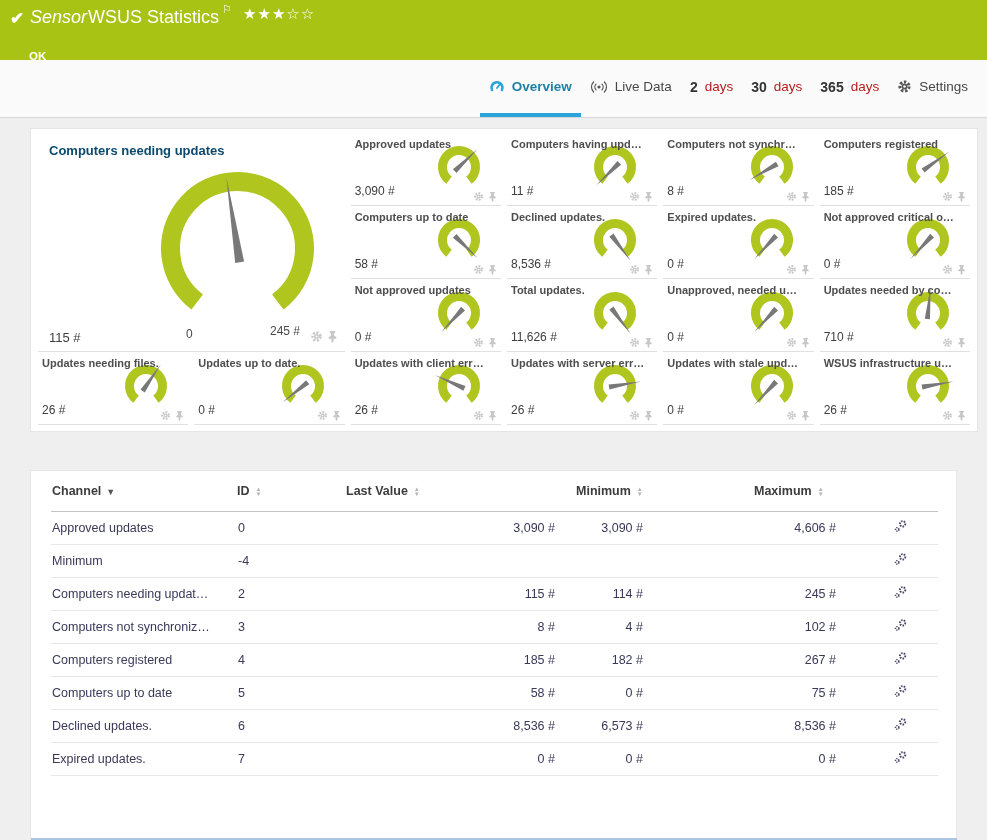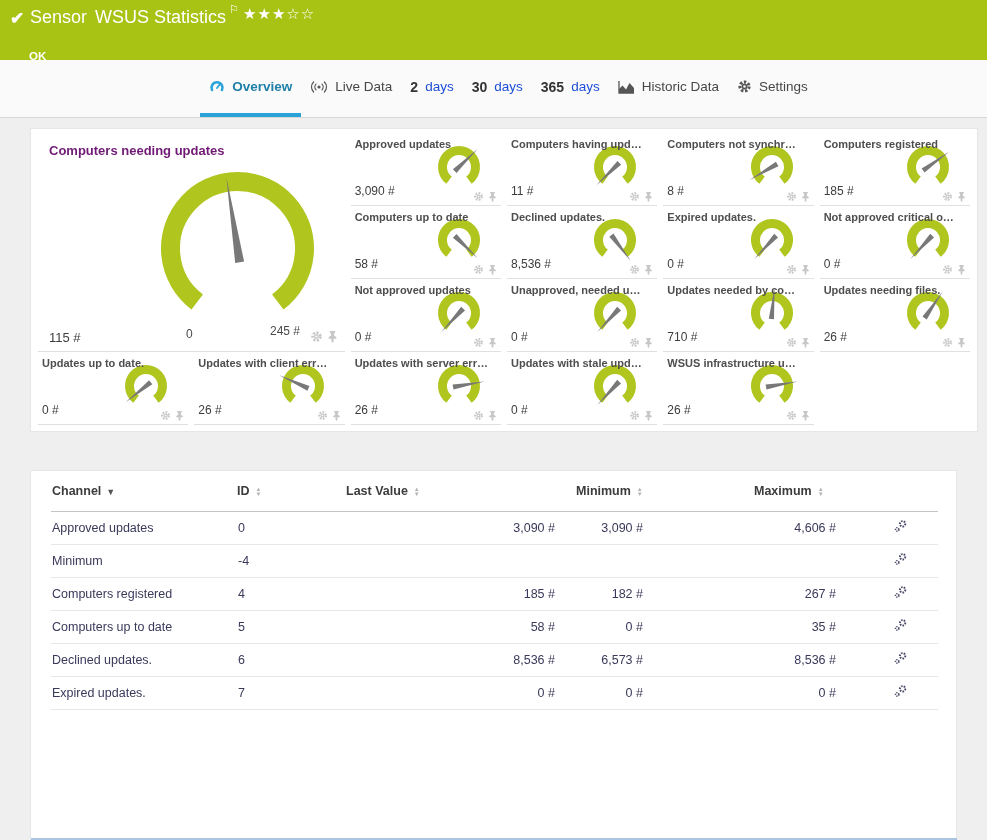--- a/index.html
+++ b/index.html
@@ -5,46 +5,46 @@
   html,body{margin:0;padding:0;}
   body{
     width:987px;height:840px;overflow:hidden;position:relative;
     background:#efefef;font-family:"Liberation Sans",sans-serif;
     -webkit-font-smoothing:antialiased;
   }
   
   .hdr{height:60px;background:#a9c314;color:#fff;position:relative;}
   .hdr .check{position:absolute;left:10px;top:8px;font-size:17px;font-weight:bold;}
   .hdr .line1{position:absolute;left:30px;top:7px;font-size:18px;white-space:nowrap;}
-  .hdr .sensor{margin-right:8px;}
+  .hdr .sensor{font-style:italic;margin-right:1px;}
   .hdr .flag{font-size:11px;vertical-align:top;position:relative;top:-4px;margin-left:3px;}
   .hdr .stars{position:absolute;left:243px;top:5px;font-size:15px;letter-spacing:1px;cursor:pointer;}
   .hdr .status{position:absolute;left:29px;top:50px;font-size:11.5px;font-weight:bold;}
   
   .tabbar{height:57px;background:#fafafa;border-bottom:1px solid #d7d7d7;display:flex;
-          align-items:stretch;padding:0 10px 0 40px;justify-content:center;}
+          align-items:stretch;padding:0 10px 0 40px;justify-content:flex-end;}
   .tab{display:flex;align-items:center;gap:7px;padding:0 9px;font-size:13.5px;color:#474747;
        cursor:pointer;border-bottom:4px solid transparent;white-space:nowrap;}
   .tab b{font-size:14px;color:#333;}
-  .tab .word{color:#1d4ed8;}
+  .tab .word{color:#b91c1c;}
   .tab.active{color:#1f7fa6;font-weight:bold;border-bottom-color:#2aa3d8;}
   .tab svg{flex:0 0 auto;}
   
   .panel{background:#fff;border:1px solid #e6e6e6;box-sizing:border-box;}
   .gpanel{margin:10px 9px 0 30px;width:948px;height:304px;padding:5px 7px;}
   .ggrid{display:grid;grid-template-columns:repeat(12,1fr);grid-auto-rows:72px;gap:1px 6px;height:100%;}
   .gcell{position:relative;border-bottom:1px solid #e0e0e0;grid-column:span 2;overflow:hidden;}
   .gcell .gtitle{position:absolute;left:4px;top:4px;font-size:11px;font-weight:bold;color:#4e4e4e;
                  white-space:nowrap;z-index:2;max-width:100%;}
   .gcell .gvalue{position:absolute;left:4px;bottom:7px;font-size:12px;color:#3d3d3d;}
   .gcell svg.gauge{position:absolute;right:14px;top:5px;}
   .cellicons{position:absolute;right:3px;bottom:3px;display:flex;gap:3px;align-items:center;z-index:3;}
   .cellicons svg{cursor:pointer;}
   .bigcell{grid-column:1 / 5;grid-row:1 / 4;border-bottom:1px solid #e0e0e0;position:relative;}
-  .bigcell .gtitle{position:absolute;left:11px;top:9px;font-size:13px;font-weight:bold;color:#701a75;}
+  .bigcell .gtitle{position:absolute;left:11px;top:9px;font-size:13px;font-weight:bold;color:#0c4a6e;}
   .bigcell svg.gauge{position:absolute;left:117px;top:32px;}
   .bigcell .gvalue{position:absolute;left:11px;bottom:6px;font-size:13px;color:#3d3d3d;}
   .bigcell .gmin{position:absolute;left:148px;bottom:10px;font-size:12px;color:#4a4a4a;}
   .bigcell .gmax{position:absolute;left:232px;bottom:13px;font-size:12px;color:#4a4a4a;}
   
   .tpanel{margin:38px 0 0 30px;width:927px;height:372px;padding:0 20px;overflow:hidden;}
   table{width:100%;border-collapse:collapse;table-layout:fixed;}
   th{font-size:12.5px;color:#3c3c3c;font-weight:bold;text-align:left;height:38px;
      border-bottom:1px solid #c4c4c4;cursor:pointer;white-space:nowrap;}
   td{font-size:12.5px;color:#39395a;height:30px;border-bottom:1px solid #e7e7e7;white-space:nowrap;
@@ -94,27 +94,20 @@
   </div>
   <div class="tab">
     <b>30</b>
     <span class="word">days</span>
   </div>
   <div class="tab">
     <b>365</b>
     <span class="word">days</span>
   </div>
   <div class="tab">
-    <svg width="17" height="14" viewBox="0 0 17 14">
-      <path d="M1 13V9l3.5-3.5L8 9.5 11.5 3 16 8v5z" fill="#555"></path>
-      <path d="M1 1v12h15" fill="none" stroke="#555" stroke-width="1.3"></path>
-    </svg>
-    <span>Historic Data</span>
-  </div>
-  <div class="tab">
     <svg width="15" height="15" viewBox="0 0 15 15">
       <circle cx="7.5" cy="7.5" r="4.6" fill="none" stroke="#555" stroke-width="3" stroke-dasharray="2.4 1.7"></circle>
       <circle cx="7.5" cy="7.5" r="2.1" fill="none" stroke="#555" stroke-width="1.6"></circle>
     </svg>
     <span>Settings</span>
   </div>
 </div>
 
 <div class="panel gpanel">
   <div class="ggrid" id="ggrid">
@@ -274,20 +267,37 @@
           </svg>
         </span>
       </div>
       <div class="gcell">
         <div class="gtitle">Not approved updates</div>
         <svg class="gauge" width="56" height="56" viewBox="0 0 56 56">
           <path d="M 18.1 41.2 A 16.5 16.5 0 1 1 37.9 41.2" fill="none" stroke="#b0c51e" stroke-width="9"></path>
           <polygon points="10.4,47.1 30.2,21.8 34.0,25.4" fill="#787878"></polygon>
         </svg>
         <div class="gvalue">0 #</div>
+        <span class="cellicons">
+          <svg width="11" height="11" viewBox="0 0 12 12">
+            <circle cx="6" cy="6" r="3.6" fill="none" stroke="#c7c7c7" stroke-width="2.4" stroke-dasharray="1.9 1.4"></circle>
+            <circle cx="6" cy="6" r="1.6" fill="none" stroke="#c7c7c7" stroke-width="1.3"></circle>
+          </svg>
+          <svg width="11" height="11" viewBox="0 0 12 12">
+            <path d="M3.5 1h5v1.4l-1 .6v2.2l2 1.3V8H7v2.6L6 12 5 10.6V8H2.5V6.5l2-1.3V3l-1-.6z" fill="#c7c7c7"></path>
+          </svg>
+        </span>
+      </div>
+      <div class="gcell">
+        <div class="gtitle">Total updates.</div>
+        <svg class="gauge" width="56" height="56" viewBox="0 0 56 56">
+          <path d="M 18.1 41.2 A 16.5 16.5 0 1 1 37.9 41.2" fill="none" stroke="#b0c51e" stroke-width="9"></path>
+          <polygon points="43.6,48.8 22.3,24.8 26.5,21.6" fill="#787878"></polygon>
+        </svg>
+        <div class="gvalue">11,626 #</div>
         <span class="cellicons">
           <svg width="11" height="11" viewBox="0 0 12 12">
             <circle cx="6" cy="6" r="3.6" fill="none" stroke="#c7c7c7" stroke-width="2.4" stroke-dasharray="1.9 1.4"></circle>
             <circle cx="6" cy="6" r="1.6" fill="none" stroke="#c7c7c7" stroke-width="1.3"></circle>
           </svg>
           <svg width="11" height="11" viewBox="0 0 12 12">
             <path d="M3.5 1h5v1.4l-1 .6v2.2l2 1.3V8H7v2.6L6 12 5 10.6V8H2.5V6.5l2-1.3V3l-1-.6z" fill="#c7c7c7"></path>
           </svg>
         </span>
       </div>
@@ -467,36 +477,58 @@
           <td class="v-id">-4</td>
           <td class="v-num"></td>
           <td class="v-num"></td>
           <td class="v-num"></td>
           <td class="v-edit"><svg width="15" height="15" viewBox="0 0 15 15">
               <circle cx="9.6" cy="4.8" r="2.7" fill="none" stroke="#474766" stroke-width="1.9" stroke-dasharray="1.6 1.1"></circle>
               <circle cx="4.2" cy="10.4" r="1.7" fill="none" stroke="#474766" stroke-width="1.5" stroke-dasharray="1.2 .9"></circle>
             </svg></td>
         </tr>
         <tr>
+          <td class="v-channel">Computers needing updat…</td>
+          <td class="v-id">2</td>
+          <td class="v-num">115 #</td>
+          <td class="v-num">114 #</td>
+          <td class="v-num">245 #</td>
+          <td class="v-edit"><svg width="15" height="15" viewBox="0 0 15 15">
+              <circle cx="9.6" cy="4.8" r="2.7" fill="none" stroke="#474766" stroke-width="1.9" stroke-dasharray="1.6 1.1"></circle>
+              <circle cx="4.2" cy="10.4" r="1.7" fill="none" stroke="#474766" stroke-width="1.5" stroke-dasharray="1.2 .9"></circle>
+            </svg></td>
+        </tr>
+        <tr>
+          <td class="v-channel">Computers not synchroniz…</td>
+          <td class="v-id">3</td>
+          <td class="v-num">8 #</td>
+          <td class="v-num">4 #</td>
+          <td class="v-num">102 #</td>
+          <td class="v-edit"><svg width="15" height="15" viewBox="0 0 15 15">
+              <circle cx="9.6" cy="4.8" r="2.7" fill="none" stroke="#474766" stroke-width="1.9" stroke-dasharray="1.6 1.1"></circle>
+              <circle cx="4.2" cy="10.4" r="1.7" fill="none" stroke="#474766" stroke-width="1.5" stroke-dasharray="1.2 .9"></circle>
+            </svg></td>
+        </tr>
+        <tr>
           <td class="v-channel">Computers registered</td>
           <td class="v-id">4</td>
           <td class="v-num">185 #</td>
           <td class="v-num">182 #</td>
           <td class="v-num">267 #</td>
           <td class="v-edit"><svg width="15" height="15" viewBox="0 0 15 15">
               <circle cx="9.6" cy="4.8" r="2.7" fill="none" stroke="#474766" stroke-width="1.9" stroke-dasharray="1.6 1.1"></circle>
               <circle cx="4.2" cy="10.4" r="1.7" fill="none" stroke="#474766" stroke-width="1.5" stroke-dasharray="1.2 .9"></circle>
             </svg></td>
         </tr>
         <tr>
           <td class="v-channel">Computers up to date</td>
           <td class="v-id">5</td>
           <td class="v-num">58 #</td>
           <td class="v-num">0 #</td>
-          <td class="v-num">35 #</td>
+          <td class="v-num">75 #</td>
           <td class="v-edit"><svg width="15" height="15" viewBox="0 0 15 15">
               <circle cx="9.6" cy="4.8" r="2.7" fill="none" stroke="#474766" stroke-width="1.9" stroke-dasharray="1.6 1.1"></circle>
               <circle cx="4.2" cy="10.4" r="1.7" fill="none" stroke="#474766" stroke-width="1.5" stroke-dasharray="1.2 .9"></circle>
             </svg></td>
         </tr>
         <tr>
           <td class="v-channel">Declined updates.</td>
           <td class="v-id">6</td>
           <td class="v-num">8,536 #</td>
           <td class="v-num">6,573 #</td>

